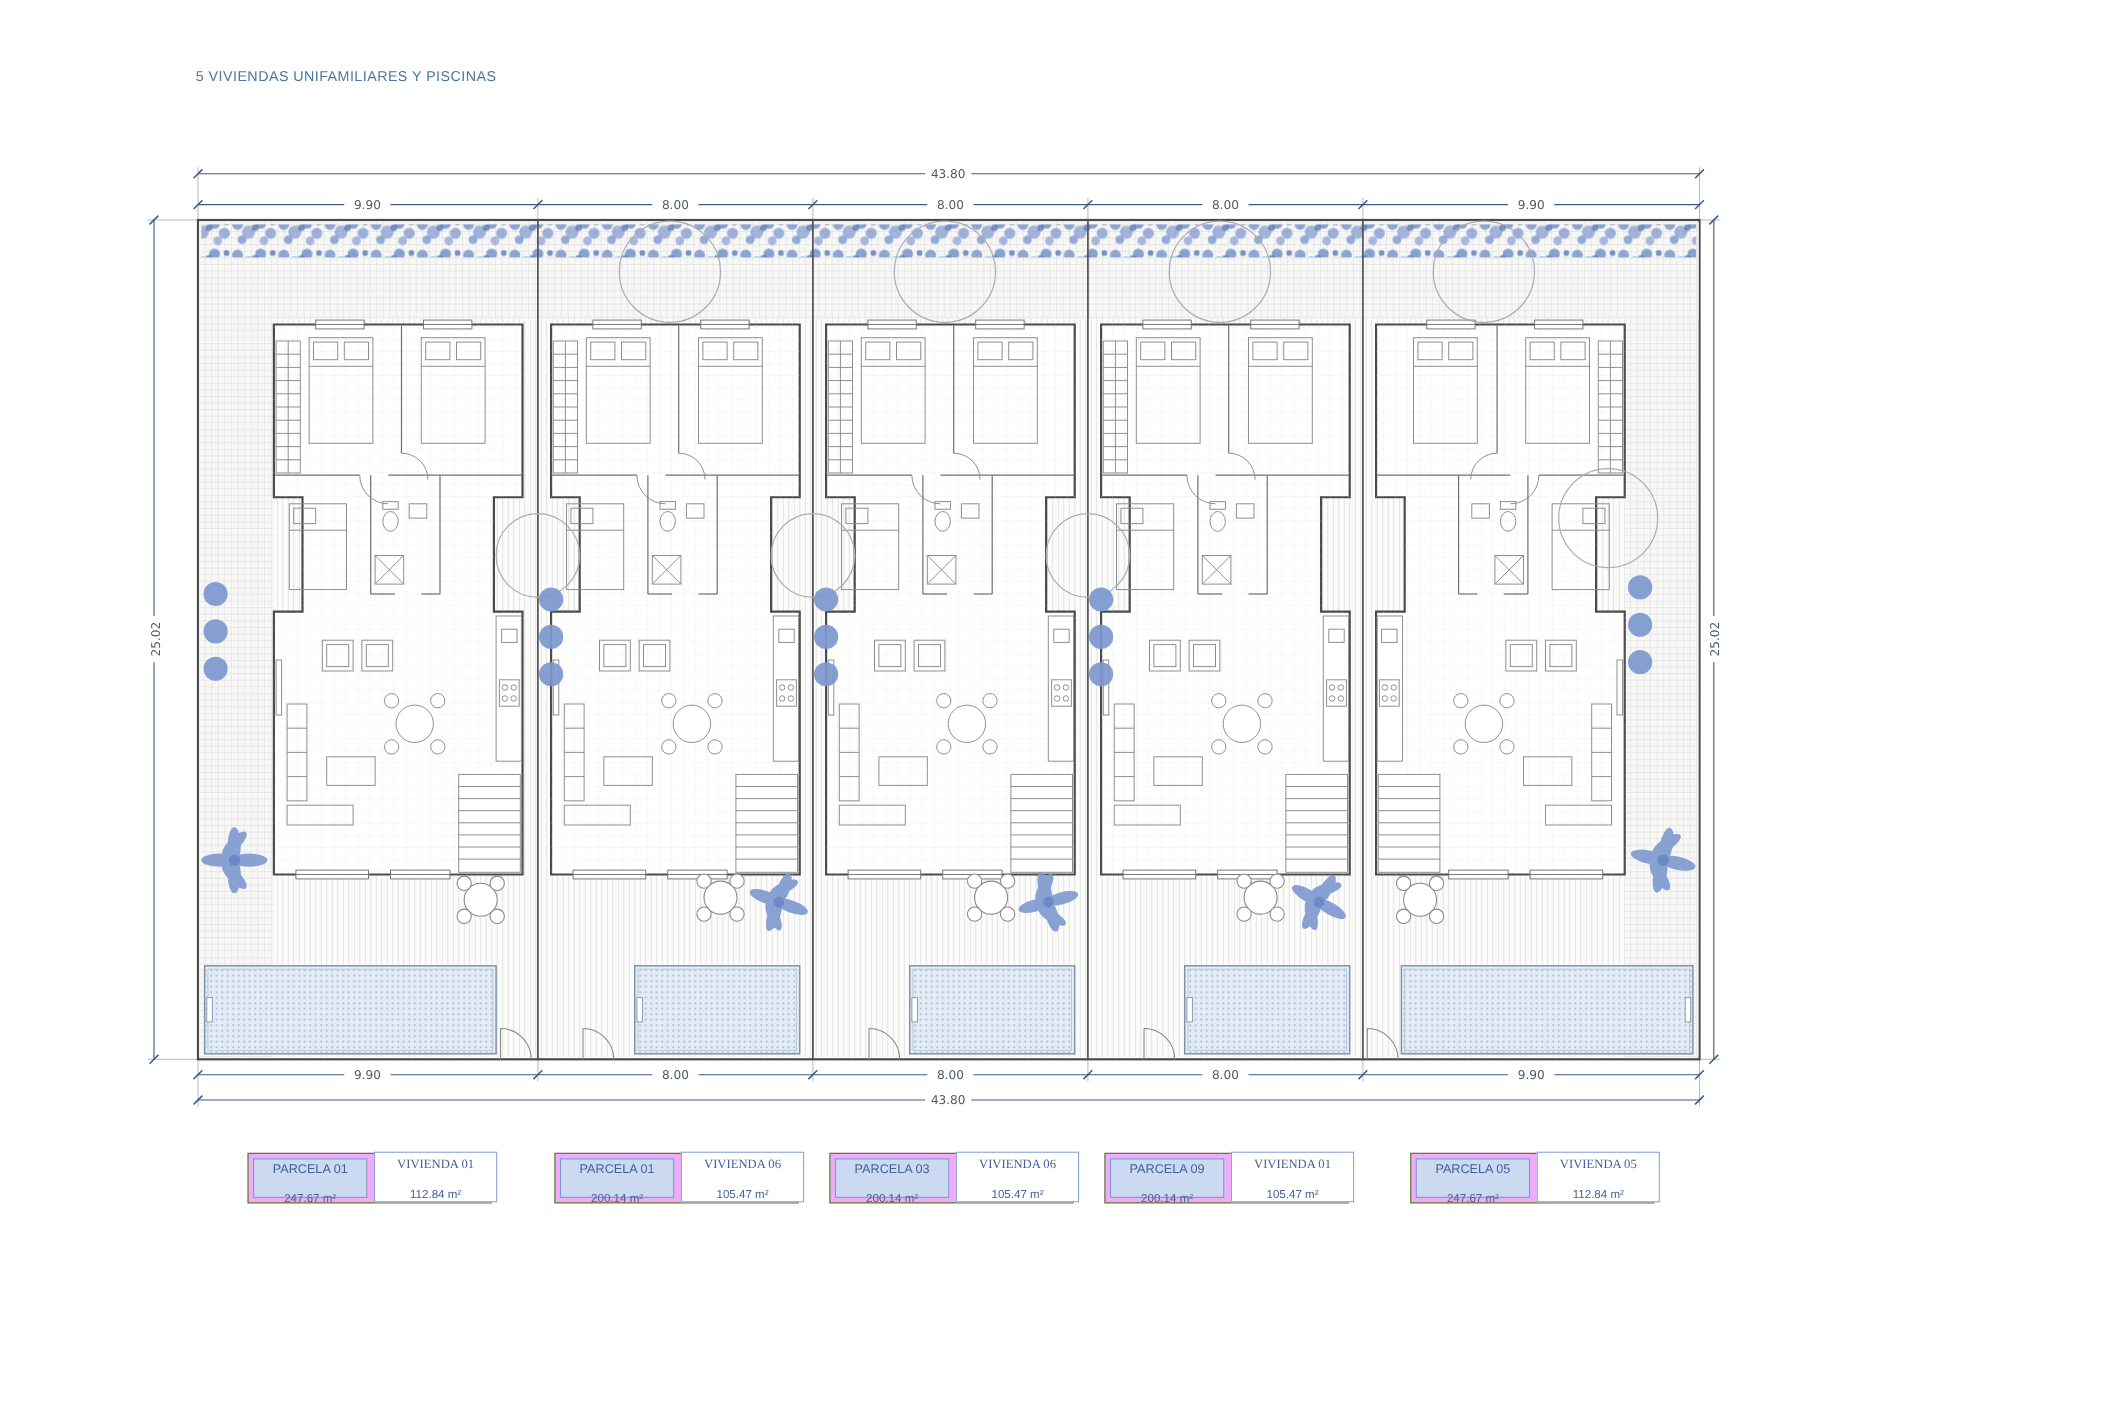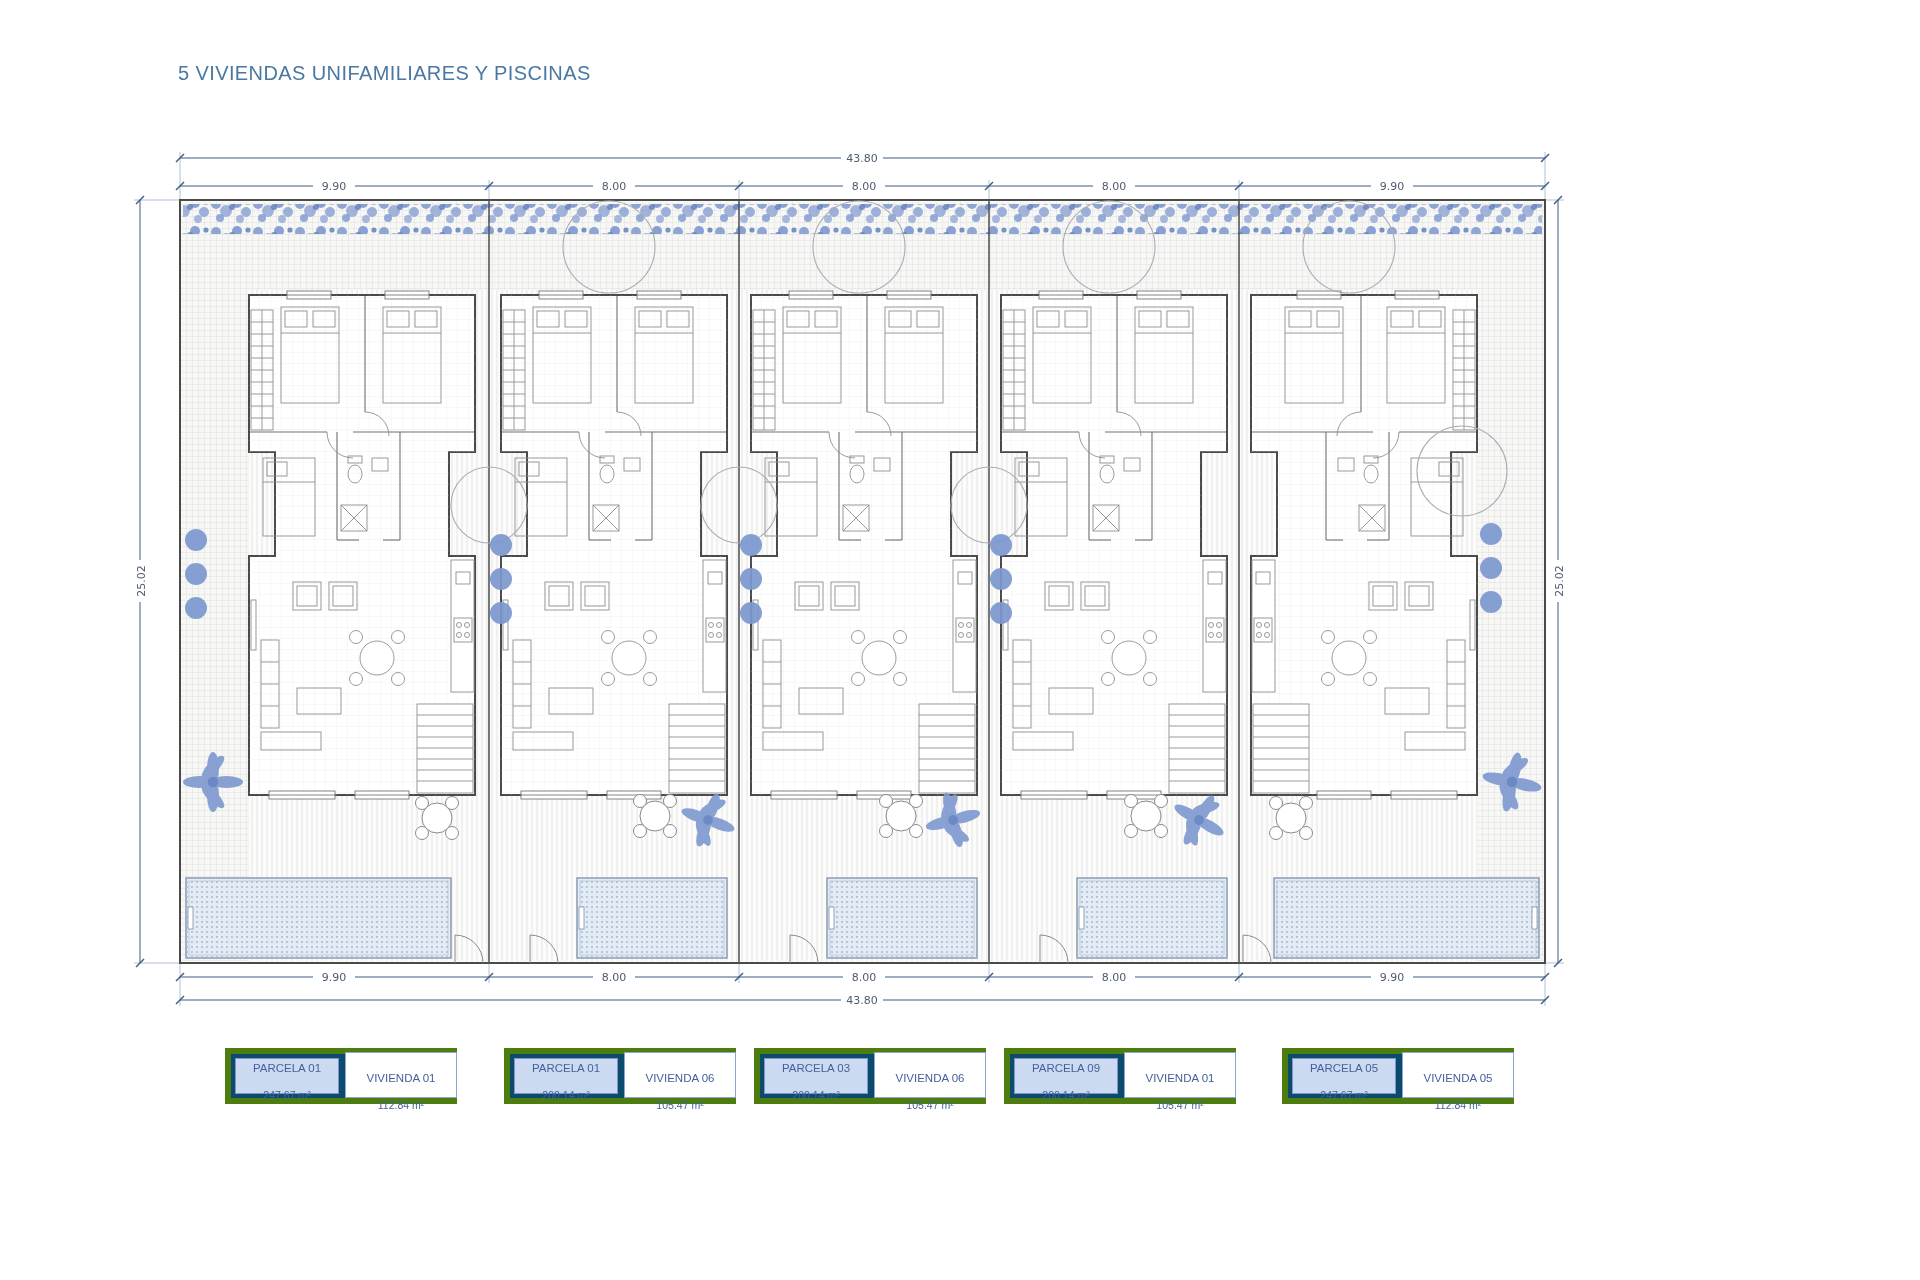--- a/index.html
+++ b/index.html
@@ -1,29 +1,29 @@
 <!DOCTYPE html>
 <html><head>
 <meta charset="utf-8">
 <style>
   html,body{margin:0;padding:0;background:#ffffff;}
   #canvas{position:relative;width:1920px;height:1280px;background:#ffffff;overflow:hidden;
           font-family:"Liberation Sans", sans-serif;}
-  #plan-title{position:absolute;left:178px;top:62px;font-size:20px;letter-spacing:.4px;
+  #plan-title{position:absolute;left:178px;top:62px;font-size:13px;letter-spacing:.4px;
               color:#4a78a2;font-weight:400;}
   #site-svg{position:absolute;left:0;top:0;}
-  .legend-group{position:absolute;top:1048px;width:220px;height:44px;background:#0c4a6e;
-                border:6px solid #4d7c0f;}
+  .legend-group{position:absolute;top:1048px;width:220px;height:44px;background:#f0abfc;
+                border:1px solid #4d7c0f;}
   .legend-parcela{position:absolute;left:4px;top:4px;width:102px;height:34px;background:#cbdaf0;
                   border:1px solid #7e97c8;text-align:center;}
   .legend-vivienda{position:absolute;right:-6px;top:-2px;width:112px;height:46px;background:#ffffff;
                    border:1px solid #8ca4d6;text-align:center;box-sizing:border-box;}
   .legend-label{font-size:11.5px;color:#44619a;margin-top:3px;}
   .legend-area{font-size:10.5px;color:#44619a;margin-top:15px;}
-  .legend-vivienda .legend-label{margin-top:19px;}
+  .legend-vivienda .legend-label{margin-top:5px;font-family:Liberation Serif, serif;}
 </style>
 </head>
 <body>
 
 <div id="canvas">
 
   <div id="plan-title">5 VIVIENDAS UNIFAMILIARES Y PISCINAS</div>
 
   <svg id="site-svg" width="1920" height="1280" viewBox="0 0 1920 1280">
     <defs>

